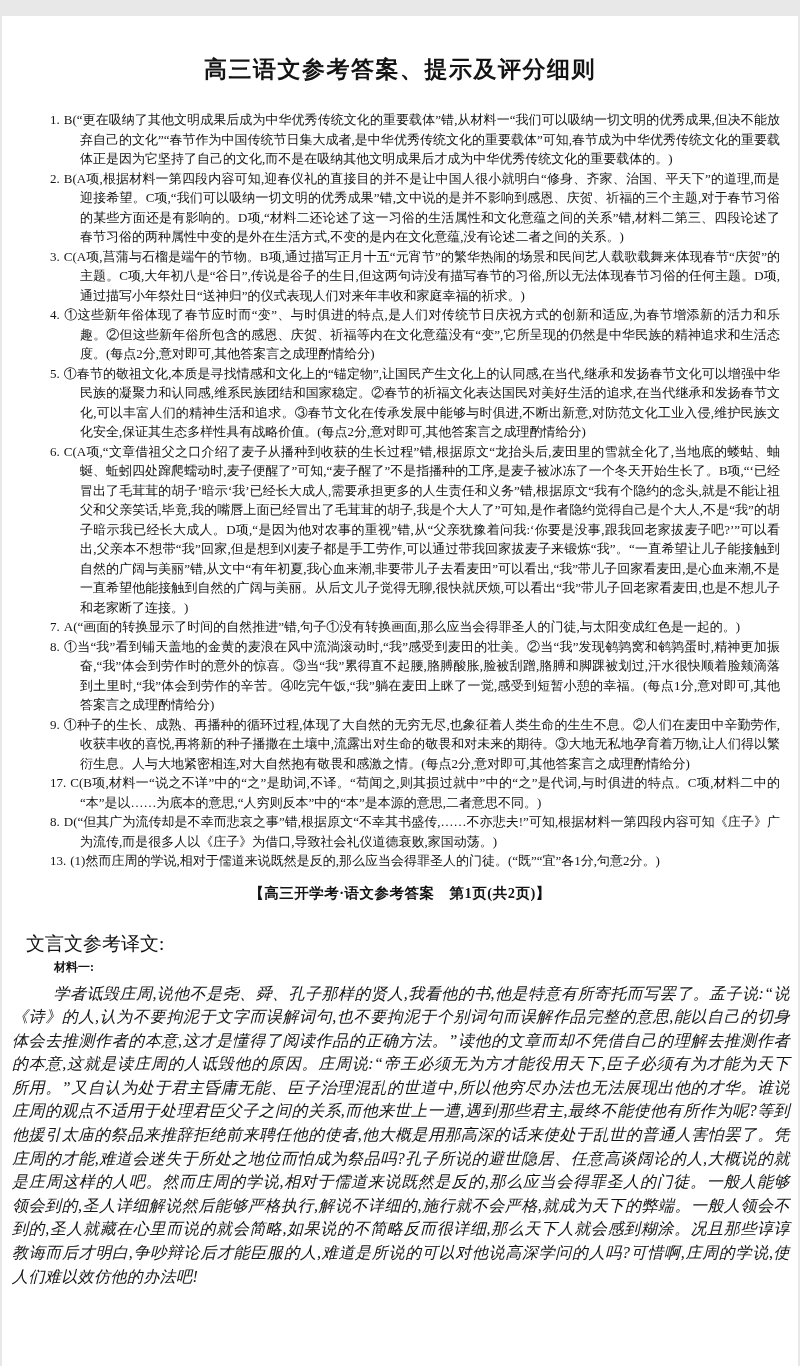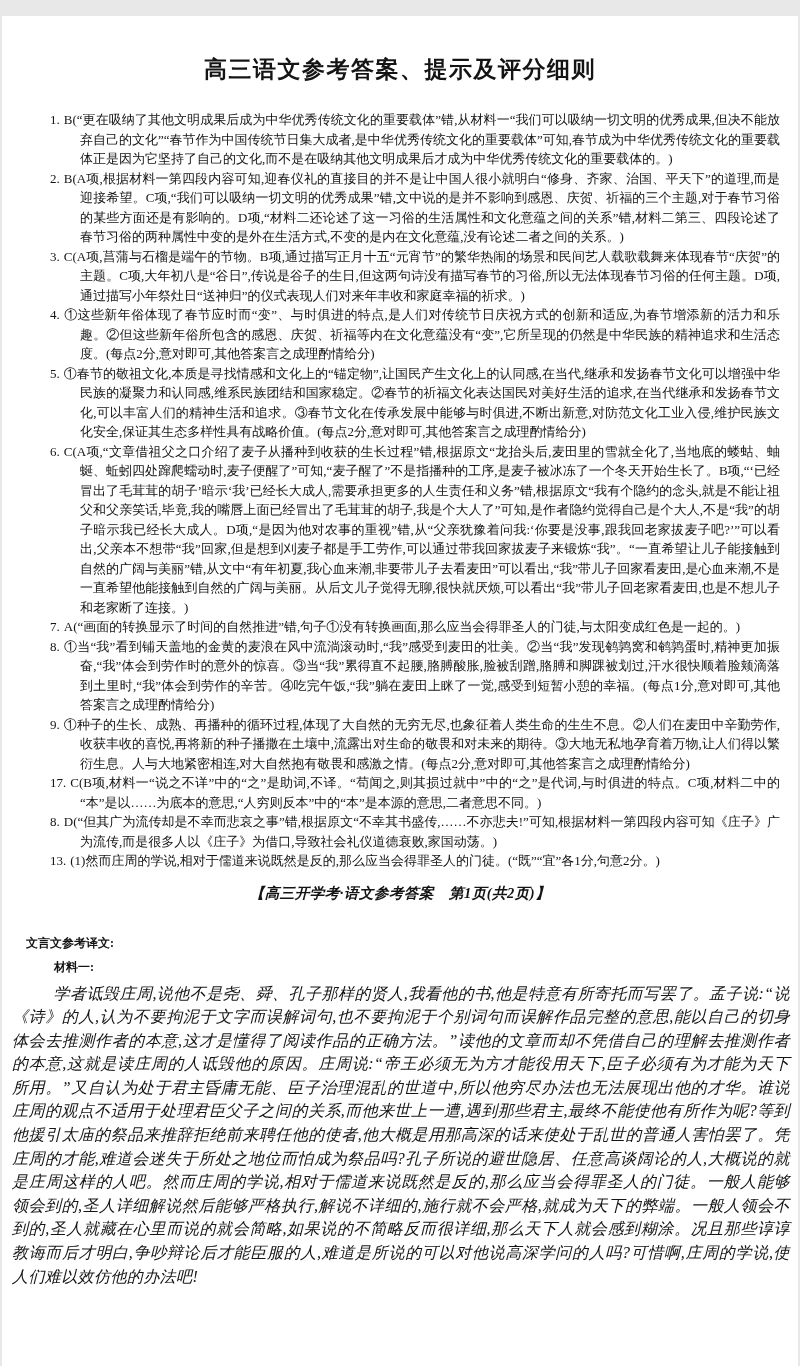--- a/index.html
+++ b/index.html
@@ -39,30 +39,29 @@
     text-indent:0;
     text-align:justify;
   }
   .num{padding-right:4px;}
   .footer{
     margin-top:13px;
     text-align:center;
     font-weight:bold;
     font-size:14.5px;
     letter-spacing:.5px;
-    font-style:italic;
   }
   .trans{
     margin-top:30px;
     padding:0 8px 0 10px;
   }
   .trans-heading{
     margin:0 0 0 14px;
-    font-weight:bold;
-    font-size:12px;
+    font-weight:normal;
+    font-size:19px;
     line-height:21px;
   }
   .material-label{
     margin:3px 0 0 42px;
     font-weight:bold;
     font-size:12px;
     line-height:21px;
   }
   .trans-para{
     margin:4px 0 0 0;

